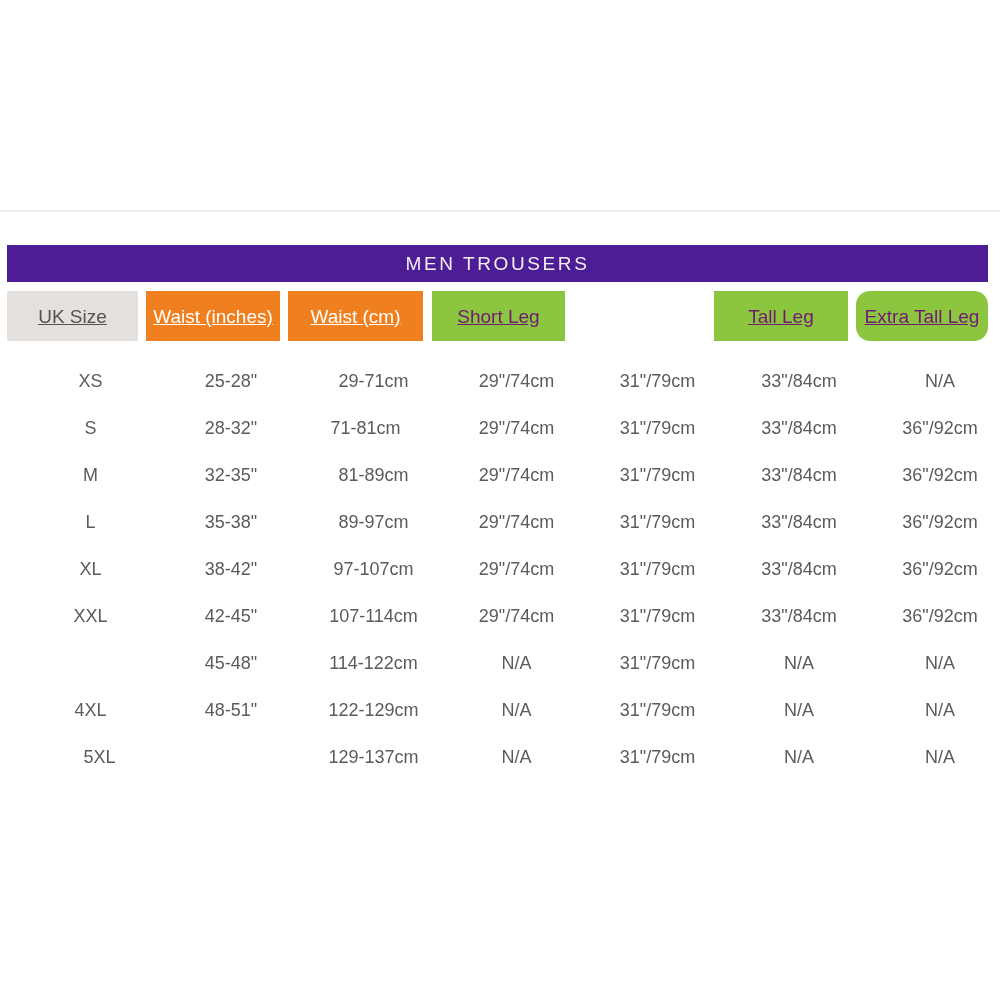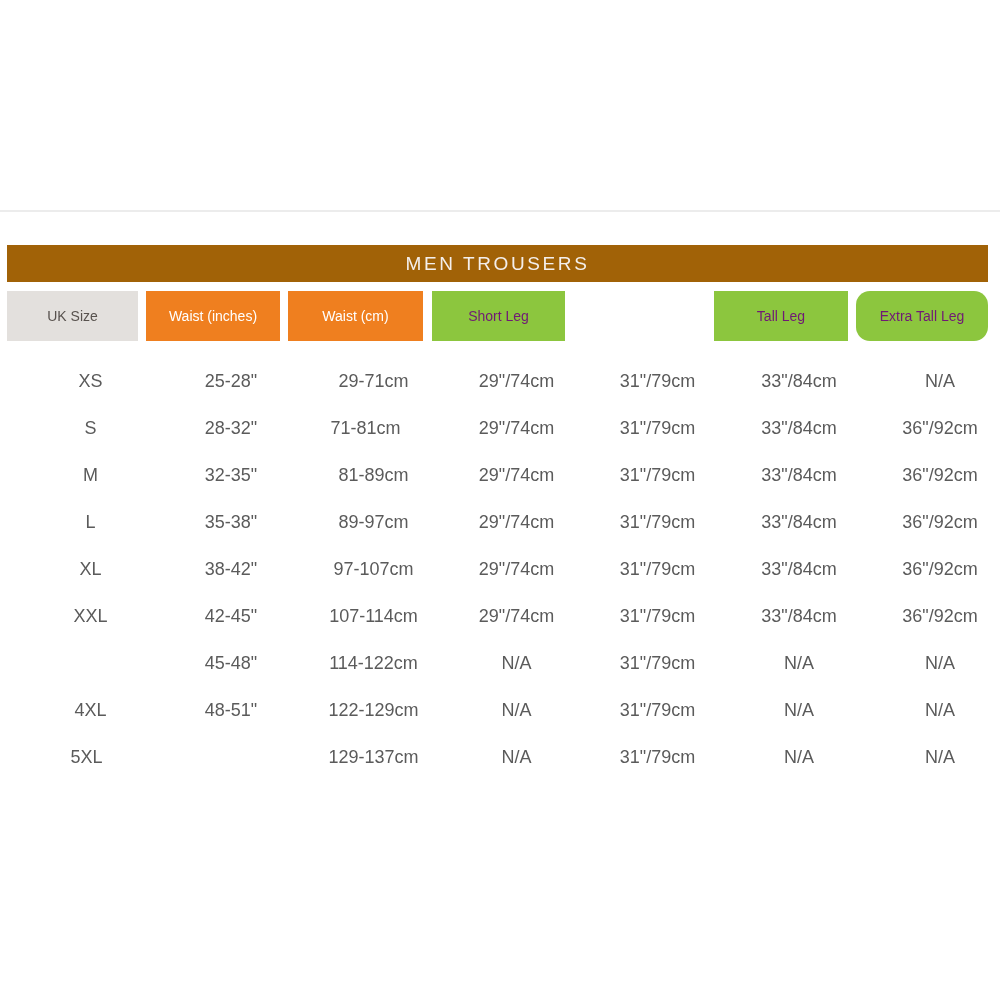--- a/index.html
+++ b/index.html
@@ -33,21 +33,21 @@
     background: #ececec;
   }
 
   
   .title-bar {
     position: absolute;
     left: 7px;
     top: 245px;
     width: 981px;
     height: 37px;
-    background: #a16207;
+    background: #4c1d95;
     display: flex;
     align-items: center;
     justify-content: center;
   }
   .title-text {
     color: #f4efec;
     font-size: 19px;
     letter-spacing: 2.6px;
     font-weight: 400;
     line-height: 1;
@@ -63,23 +63,24 @@
     height: 50px;
   }
   .hcell {
     position: absolute;
     top: 0;
     height: 50px;
     display: flex;
     align-items: center;
     justify-content: center;
     box-sizing: border-box;
-    font-size: 14px;
+    font-size: 19px;
     line-height: 1;
     white-space: nowrap;
+    text-decoration: underline;
   }
   .hcell.neutral {
     background: #e3e0dd;
     color: #58524e;
   }
   .hcell.orange {
     background: #ef7f1f;
     color: #ffffff;
   }
   .hcell.green {
@@ -200,21 +201,21 @@
       <div class="row">
         <div class="cell" style="left: 7px; width: 131px;">4XL</div>
         <div class="cell" style="left: 146px; width: 134px;">48-51"</div>
         <div class="cell" style="left: 288px; width: 135px;">122-129cm</div>
         <div class="cell" style="left: 432px; width: 133px;">N/A</div>
         <div class="cell" style="left: 573px; width: 133px;">31"/79cm</div>
         <div class="cell" style="left: 714px; width: 134px;">N/A</div>
         <div class="cell" style="left: 856px; width: 132px;">N/A</div>
       </div>
       <div class="row">
-        <div class="cell" style="left: 3px; width: 131px;">5XL</div>
+        <div class="cell" style="left: 16px; width: 131px;">5XL</div>
         <div class="cell" style="left: 146px; width: 134px;"></div>
         <div class="cell" style="left: 288px; width: 135px;">129-137cm</div>
         <div class="cell" style="left: 432px; width: 133px;">N/A</div>
         <div class="cell" style="left: 573px; width: 133px;">31"/79cm</div>
         <div class="cell" style="left: 714px; width: 134px;">N/A</div>
         <div class="cell" style="left: 856px; width: 132px;">N/A</div>
       </div>
     </div>
 
 </div>

